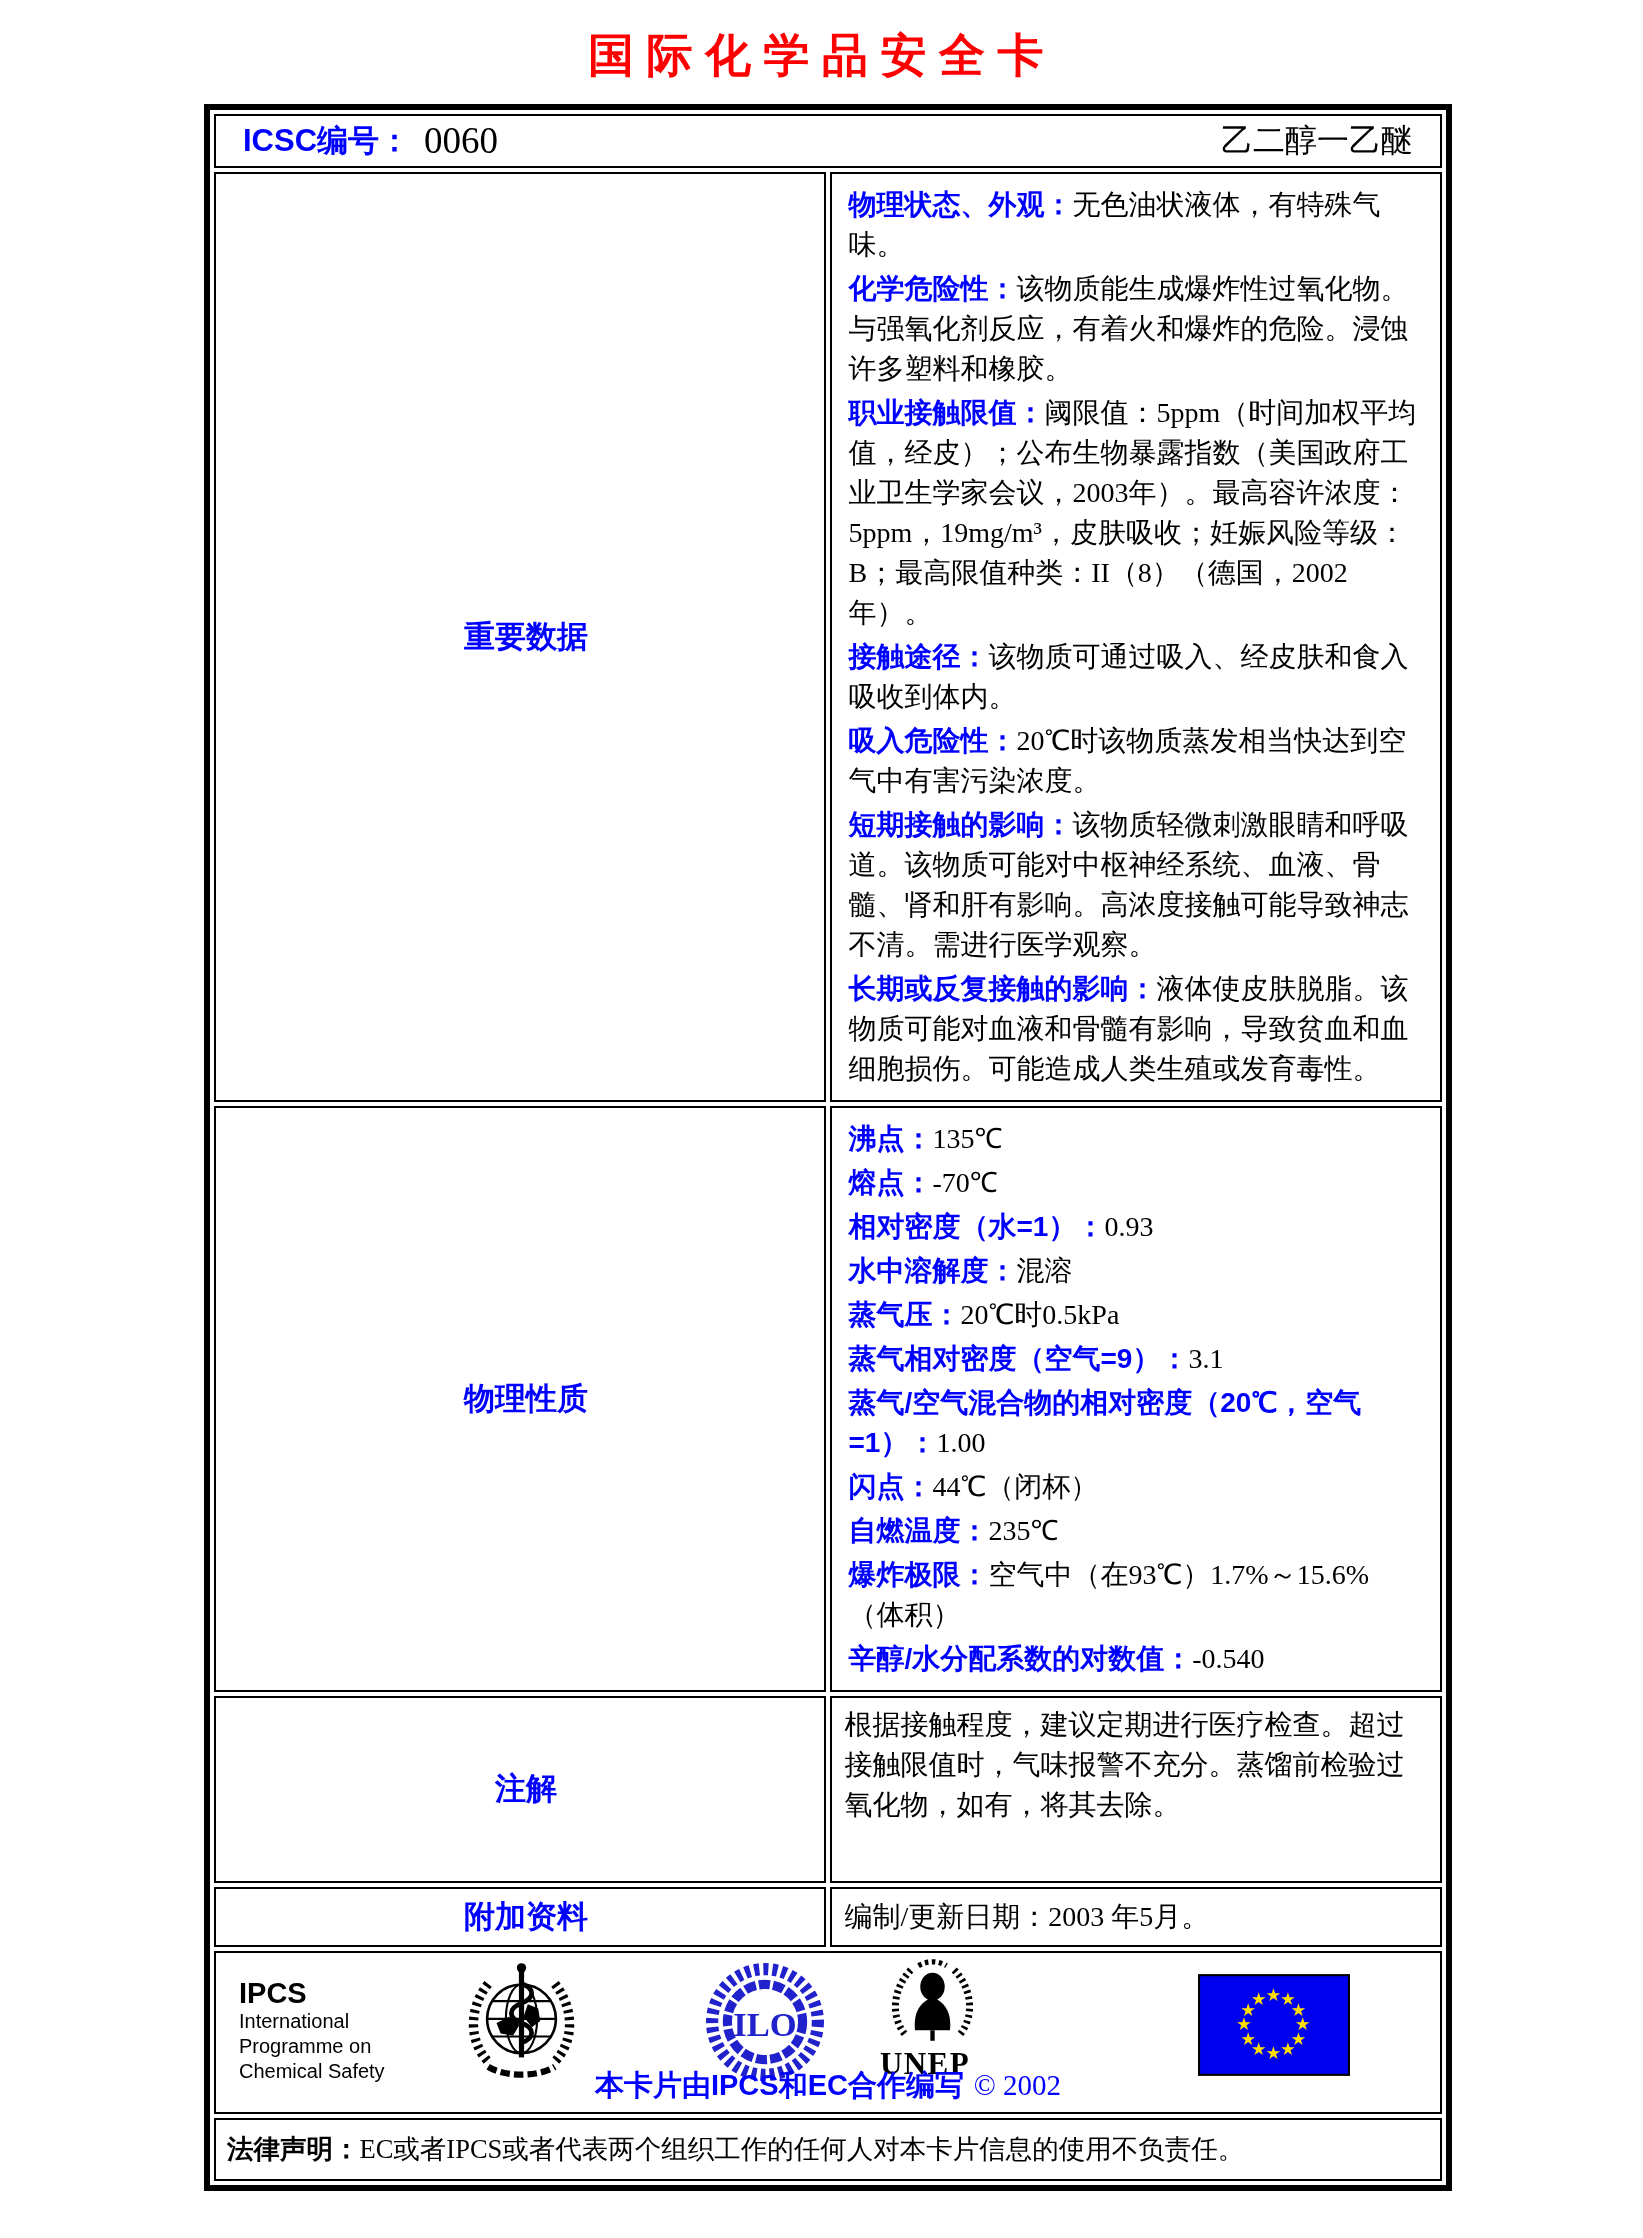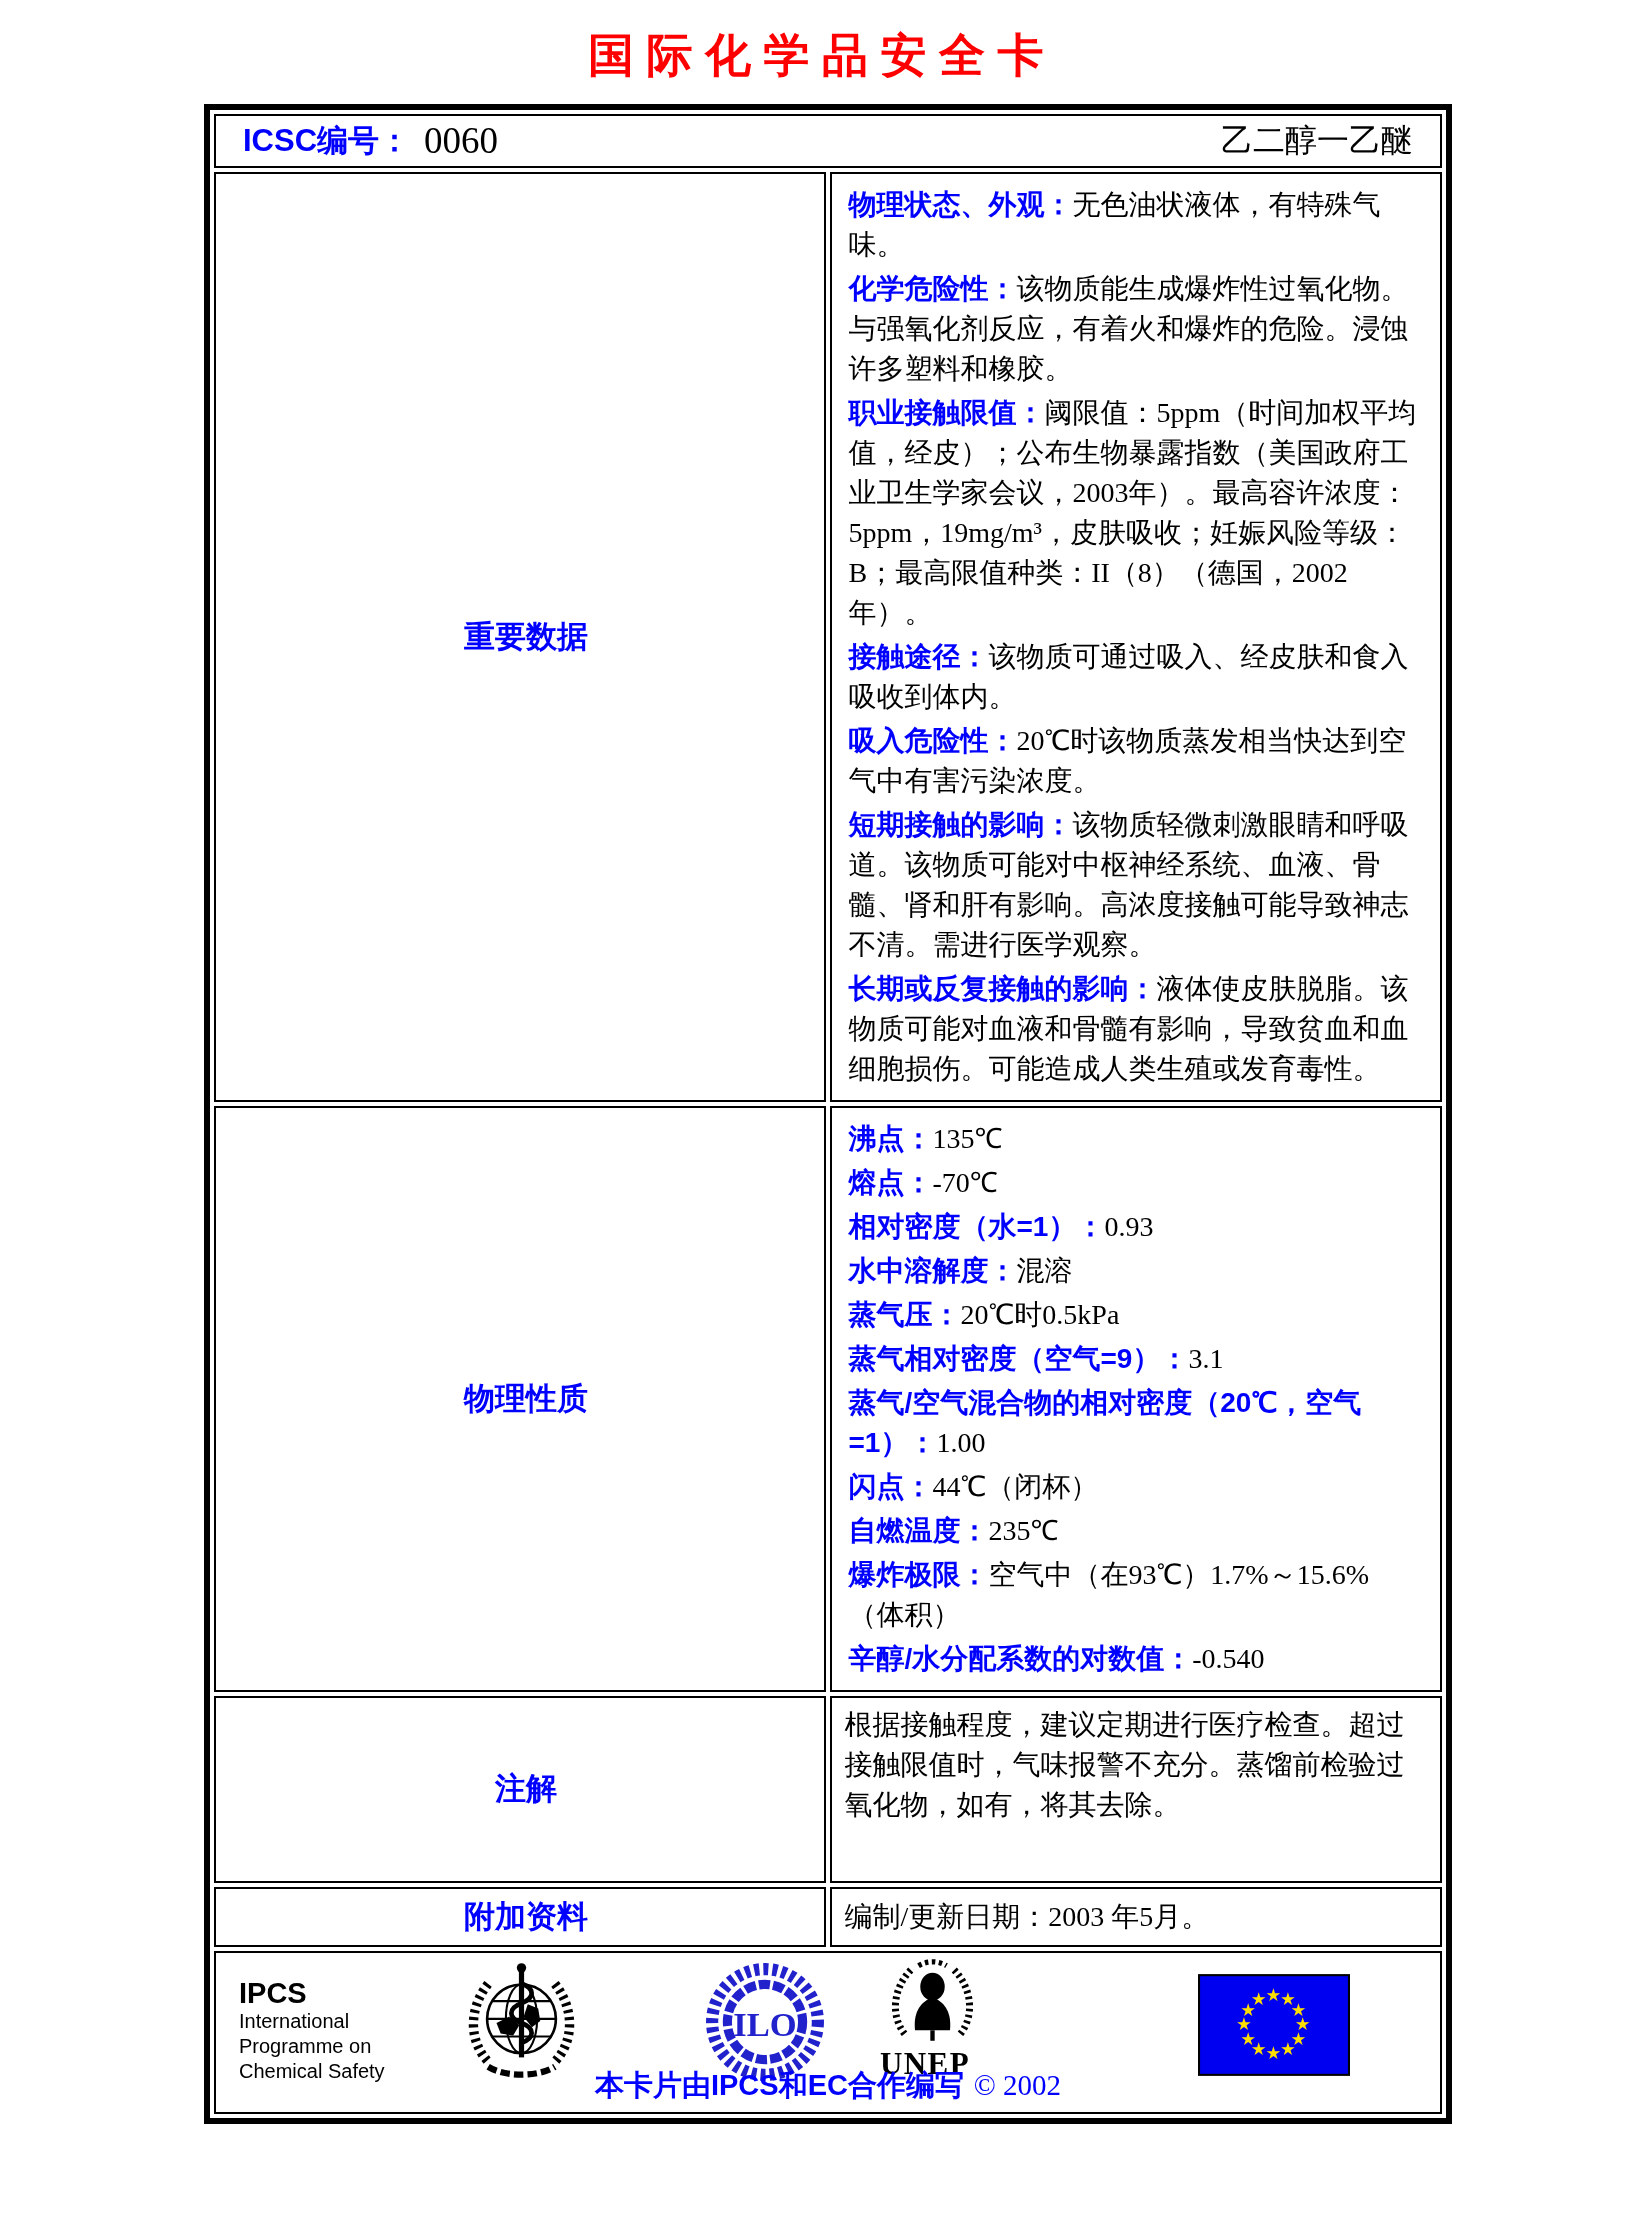--- a/index.html
+++ b/index.html
@@ -231,15 +231,20 @@
           </g>
         </svg>
       </div>
 
       <div class="credit">
         <span class="credit-bold">本卡片由IPCS和EC合作编写</span><span class="credit-year">© 2002</span>
       </div>
     </td>
   </tr>
 
+  <tr class="row-legal">
+    <td colspan="2">
+      <span class="legal-label">法律声明：</span><span class="legal-text">EC或者IPCS或者代表两个组织工作的任何人对本卡片信息的使用不负责任。</span>
+    </td>
+  </tr>
 </tbody>
   </table>
 
 
 </body></html>

